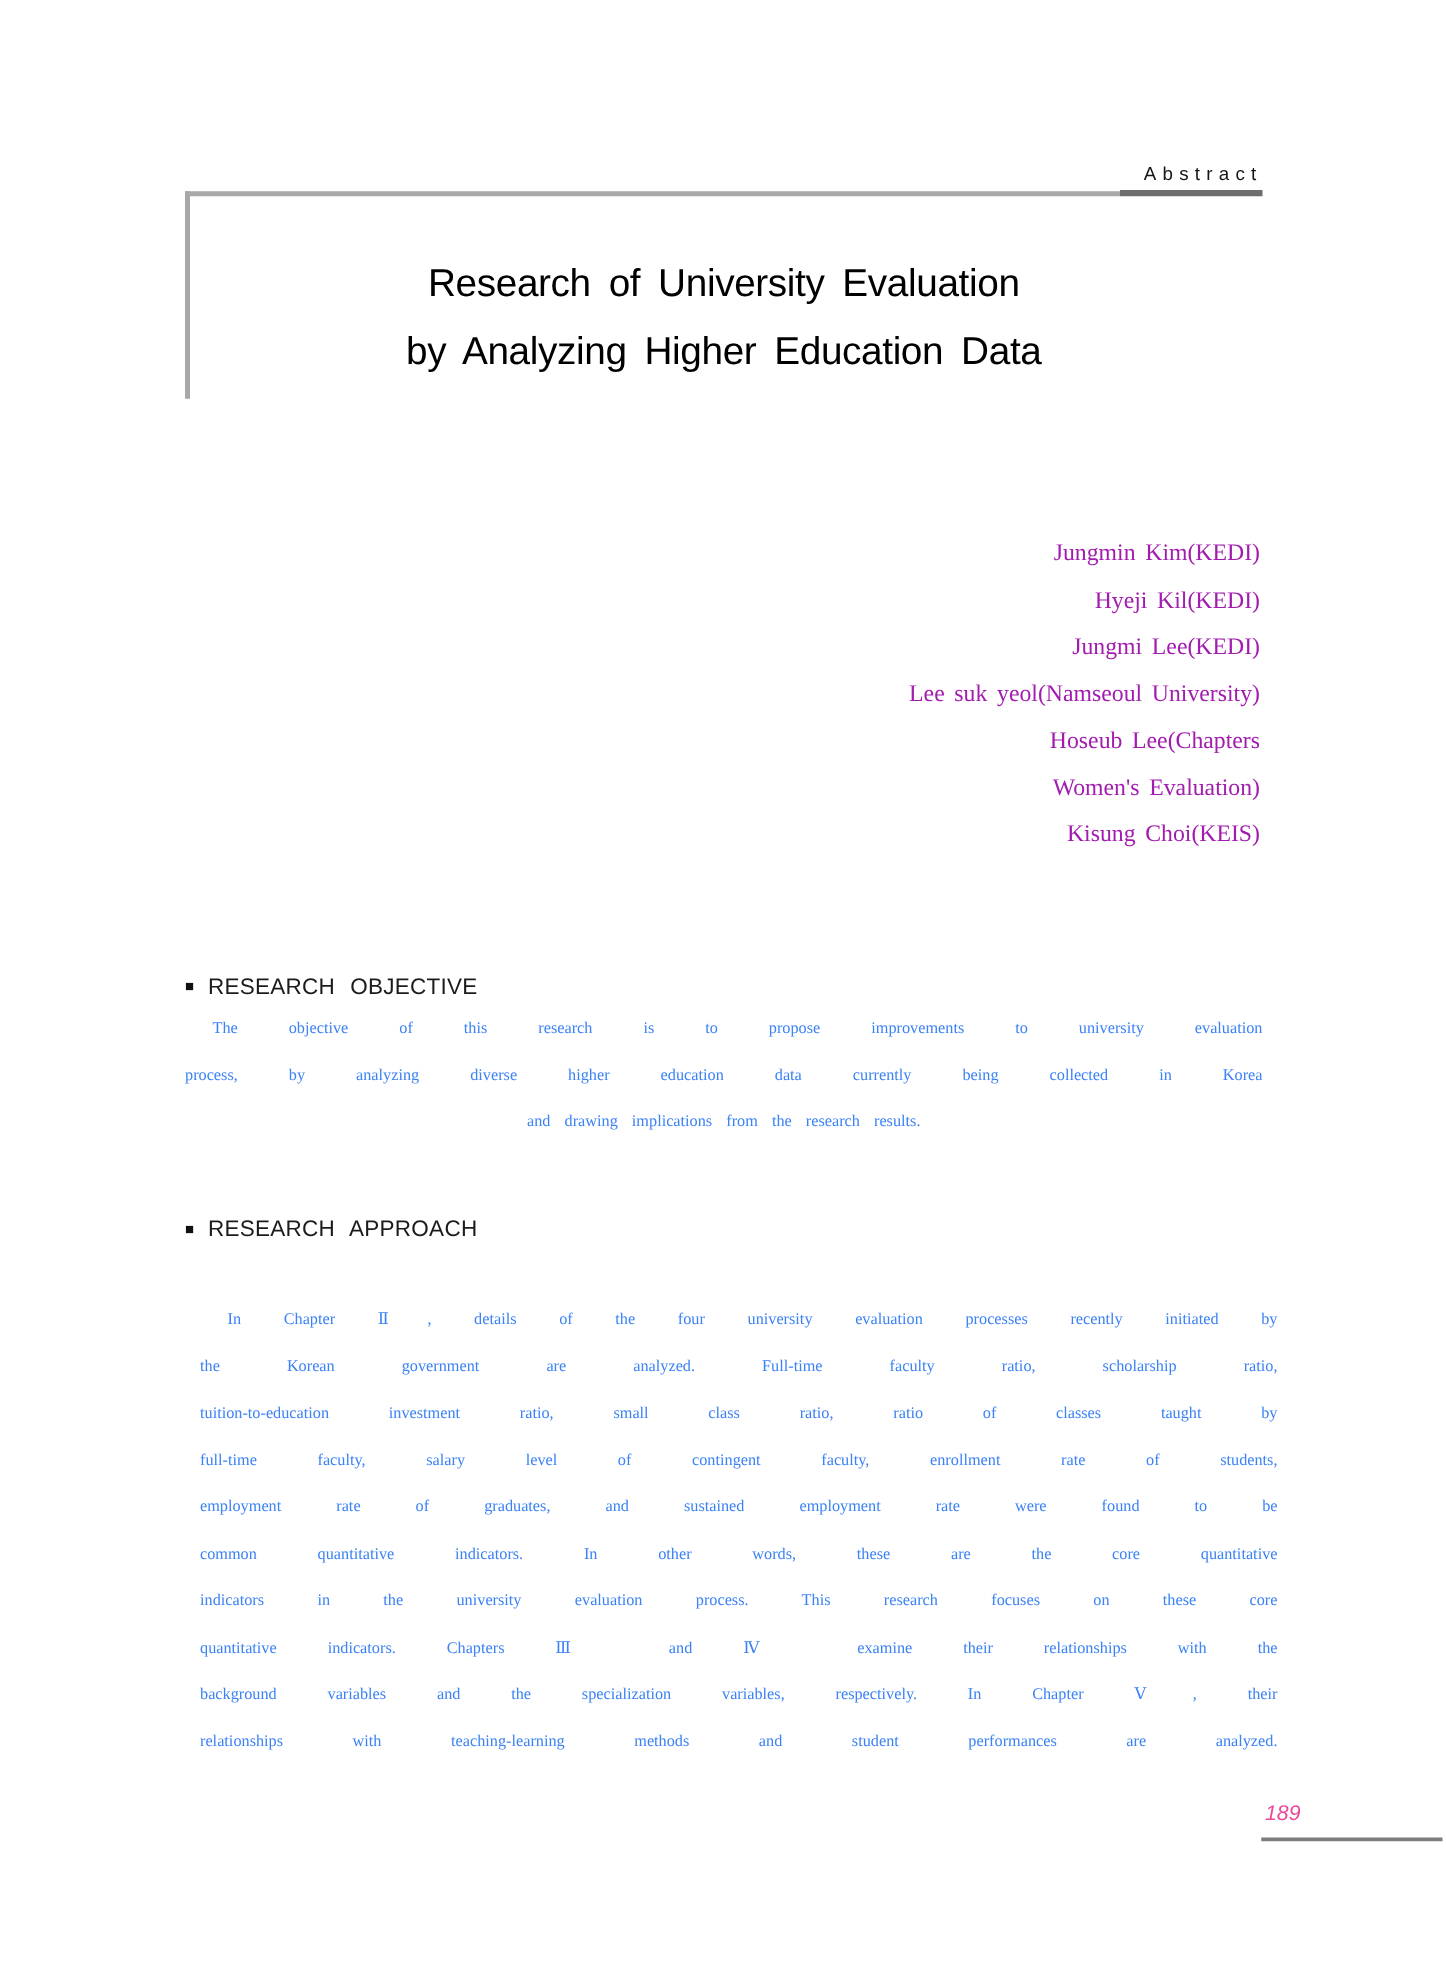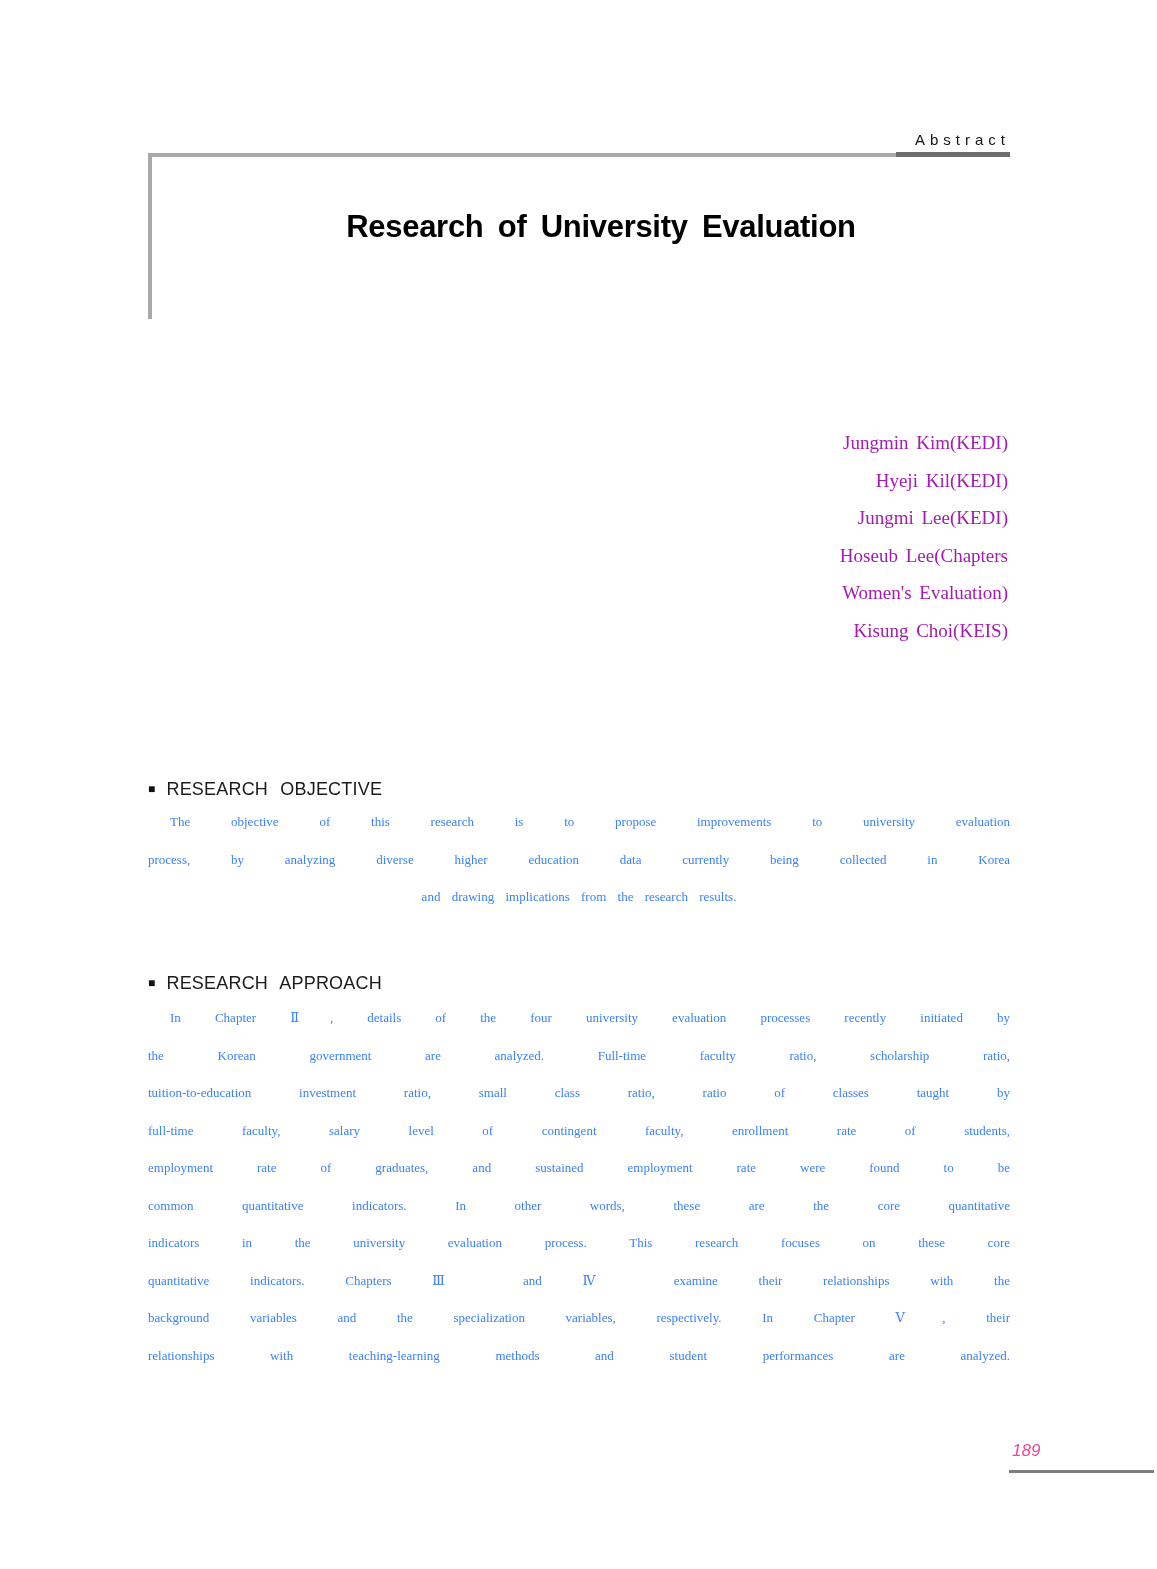--- a/index.html
+++ b/index.html
@@ -18,22 +18,22 @@
     font-size:15px; letter-spacing:5px; color:#141414; white-space:nowrap;
   }
   .top-rule    { top:153px; left:148px; width:748px; height:4px; background:#a8a8a8; }
   .abstract-bar{ top:152px; left:896px; width:114px; height:5px; background:#6d6d6d; }
   .left-rule   { top:153px; left:148px; width:4px;  height:166px; background:#a8a8a8; }
 
   
   .title-block {
     top:200px; left:148px; width:862px; text-align:center;
     font-family:"Liberation Sans","DejaVu Sans",sans-serif;
-    font-weight:bold; font-size:31px; line-height:54px;
-    letter-spacing:-0.3px; word-spacing:6px; color:#000000;padding-left:22px;
+    font-weight:normal; font-size:31px; line-height:54px;
+    letter-spacing:-0.3px; word-spacing:6px; color:#000000;
   }
 
   
   .authors {
     top:424px; left:148px; width:860px; text-align:right;
     font-size:19px; line-height:37.5px; word-spacing:3px; color:#a21caf;
   }
 
   
   .section-heading {
@@ -41,21 +41,21 @@
     font-family:"Liberation Sans","DejaVu Sans",sans-serif;
     font-size:18px; letter-spacing:0.2px; word-spacing:7px; color:#1b1b1b;
   }
   .sh1 { top:779px; }
   .sh2 { top:973px; }
   .bullet { font-size:12px; margin-right:11px; position:relative; top:-2px; color:#111; }
 
   
   .para { left:148px; width:862px; font-size:13px; line-height:37.5px; color:#3b82f6; }
   .p1 { top:803px; }
-  .p2 { top:999px; }
+  .p2 { top:1036px;margin-left:12px; }
   .bline.just  { text-align:justify; text-align-last:justify; }
   .bline.plain { text-align:center; word-spacing:8px; }
   .bline.indent{ text-indent:22px; }
 
   
   .pageno {
     top:1441px; left:1012px;
     font-family:"Liberation Sans","DejaVu Sans",sans-serif;
     font-size:17px; color:#ec4899;font-style:italic;
   }
@@ -66,26 +66,28 @@
 
 <div>
 
   <div class="abs abstract-label">Abstract</div>
   <div class="abs top-rule"></div>
   <div class="abs abstract-bar"></div>
   <div class="abs left-rule"></div>
 
   <div class="abs title-block">
     <div>Research of University Evaluation</div>
+    <div>by Analyzing Higher Education Data</div>
   </div>
 
   <div class="abs authors">
     <div>Jungmin Kim(KEDI)</div>
     <div>Hyeji Kil(KEDI)</div>
     <div>Jungmi Lee(KEDI)</div>
+    <div>Lee suk yeol(Namseoul University)</div>
     <div>Hoseub Lee(Chapters</div>
     <div>Women's Evaluation)</div>
     <div>Kisung Choi(KEIS)</div>
   </div>
 
   <div class="abs section-heading sh1">
     <span class="bullet">■</span><span>RESEARCH OBJECTIVE</span>
   </div>
   <div class="abs para p1">
     <div class="bline just indent">The objective of this research is to propose improvements to university evaluation</div>

